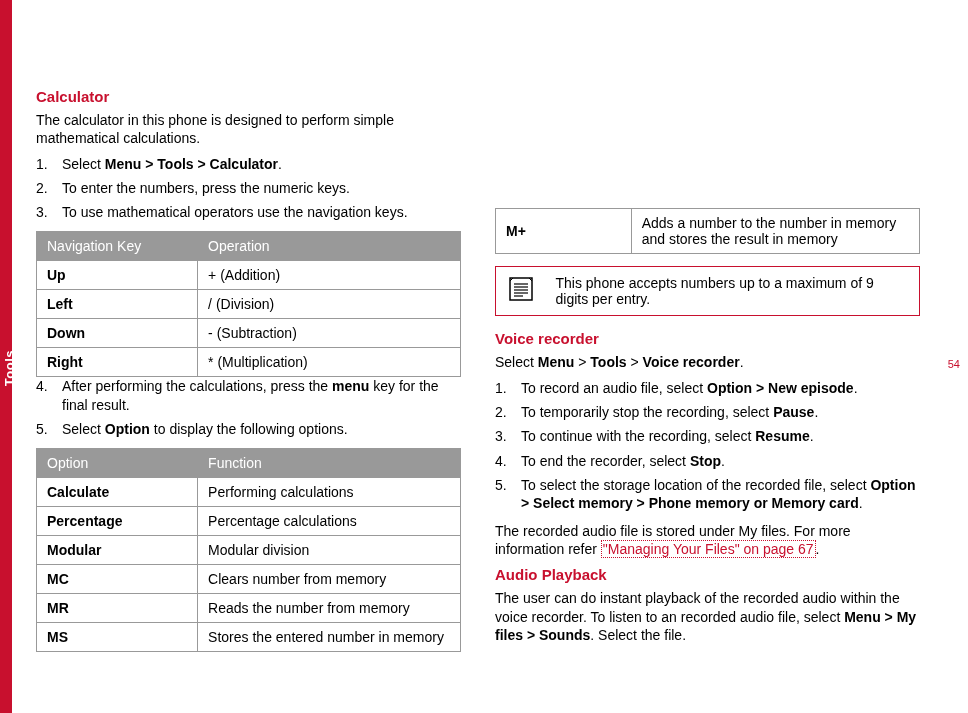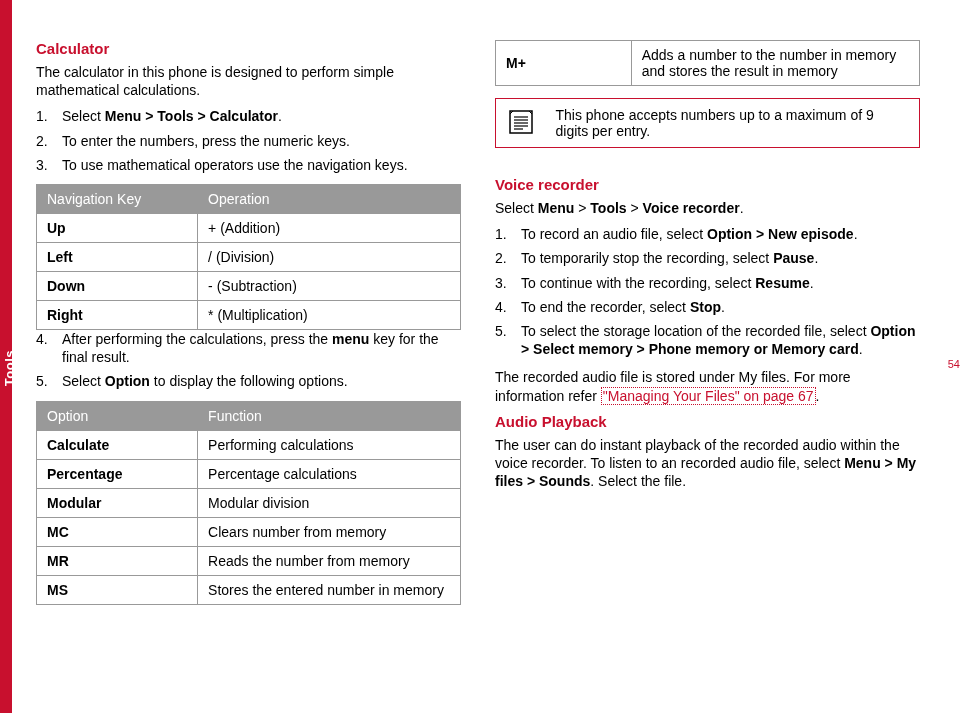--- a/index.html
+++ b/index.html
@@ -34,22 +34,23 @@
     color: #fff;
     font-weight: bold;
     font-size: 13px;
     writing-mode: vertical-rl;
     transform: rotate(180deg);
     letter-spacing: 0.5px;
   }
   .columns {
     display: flex;
     gap: 34px;
-    padding: 40px 48px 30px 36px;
+    padding: 40px 48px 61px 36px;
     height: 100%;
+    align-items: flex-end;
   }
   .col { flex: 1; }
   .section-h {
     color: #c8102e;
     font-weight: bold;
     font-size: 15px;
     margin-bottom: 6px;
     font-family: Arial, Helvetica, sans-serif;
   }
   .para { margin-bottom: 8px; line-height: 1.3; }
@@ -82,21 +83,21 @@
   }
   table.frag td {
     border: 1px solid #999;
     padding: 6px 10px;
     font-size: 14px;
   }
   table.frag td.k { font-weight: bold; width: 32%; }
   table.note {
     width: 100%;
     border-collapse: collapse;
-    margin-bottom: 28px;
+    margin-bottom: 14px;
     border: 1px solid #c8102e;
   }
   table.note td {
     padding: 8px 10px;
     font-size: 14px;
     vertical-align: middle;
   }
   table.note td.icon-cell { width: 50px; text-align: center; }
   .note-icon {
     display: inline-block;

